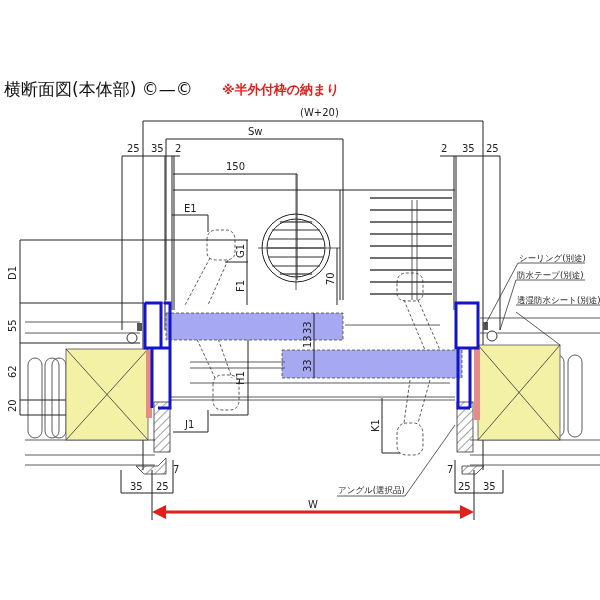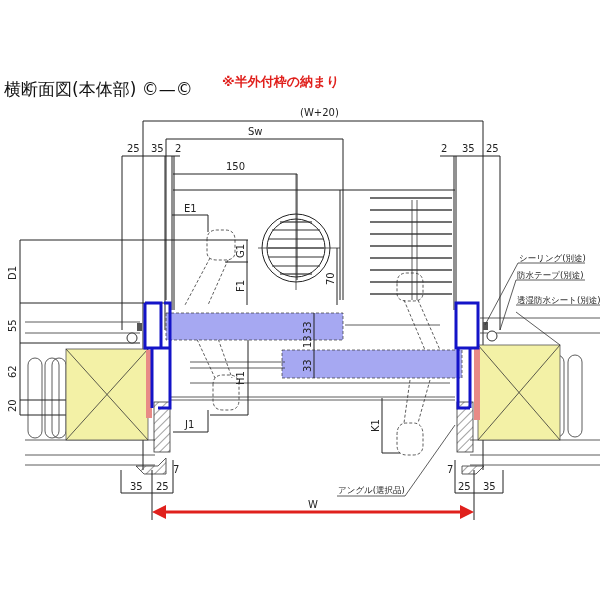--- a/index.html
+++ b/index.html
@@ -1,18 +1,18 @@
 <!DOCTYPE html>
 <html><head>
 <meta charset="utf-8">
 <style>
   html,body{margin:0;padding:0;background:#fff;}
   body{width:600px;height:600px;position:relative;overflow:hidden;font-family:"DejaVu Sans",sans-serif;}
   .title{position:absolute;left:4px;top:78px;font-size:17px;color:#111;white-space:nowrap;font-family:"DejaVu Sans",sans-serif;}
-  .note{position:absolute;left:222px;top:73px;font-size:13px;color:#e0201c;font-weight:bold;white-space:nowrap;}
+  .note{position:absolute;left:222px;top:81px;font-size:13px;color:#e0201c;font-weight:bold;white-space:nowrap;}
   svg{position:absolute;left:0;top:0;}
   svg text{font-family:"DejaVu Sans",sans-serif;fill:#222;}
   .ln{stroke:#222;stroke-width:1;fill:none;}
   .thin{stroke:#333;stroke-width:0.8;fill:none;}
   .dash{stroke:#333;stroke-width:0.8;fill:none;stroke-dasharray:3 2;}
   .blue{stroke:#1414c8;stroke-width:3;fill:none;}
   .glass{fill:#a6a8f2;stroke:#333;stroke-width:0.7;stroke-dasharray:3 2;}
   .wood{fill:#f3f1a6;stroke:#555;stroke-width:0.8;}
   .dim{font-size:10px;}
 </style>

